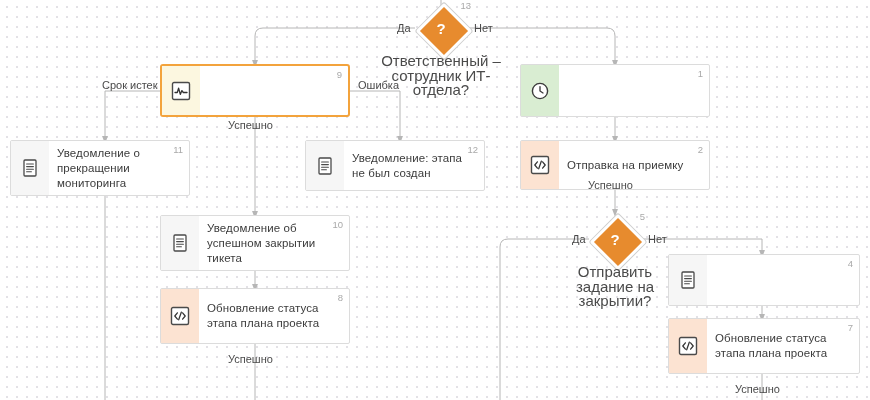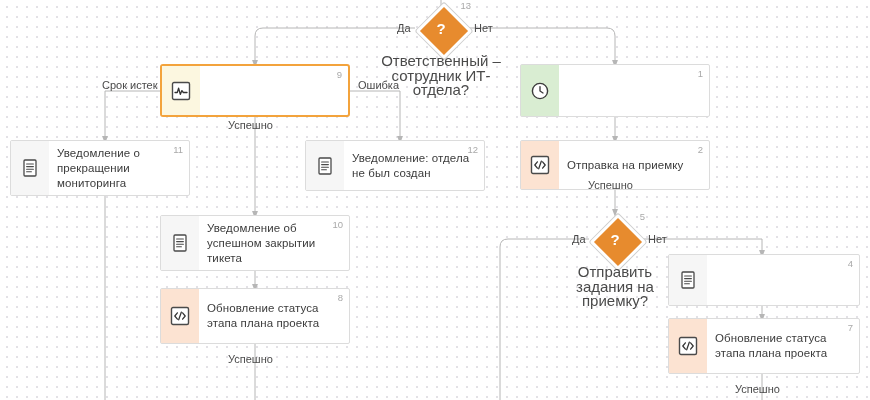--- a/index.html
+++ b/index.html
@@ -186,21 +186,21 @@
 
 <div class="node tint-grey" style="left:305px;top:140px;width:180px;height:51px;">
   <div class="iconcell">
     <svg class="gicon" viewBox="0 0 20 20">
       <rect x="4" y="2" width="12" height="16" rx="1" fill="#ffffff" stroke="#4a4a4a" stroke-width="1.3"></rect>
       <path d="M6.6 6 H13.4 M6.6 8.6 H13.4 M6.6 11.2 H13.4 M6.6 13.8 H11.4" stroke="#4a4a4a" stroke-width="1.1" stroke-linecap="round"></path>
     </svg>
   </div>
   <div class="body">
     <span class="num">12</span>
-    <span class="label">Уведомление: отдела не был создан</span>
+    <span class="label">Уведомление: этапа не был создан</span>
   </div>
 </div>
 
 <div class="node tint-grey" style="left:160px;top:215px;width:190px;height:56px;">
   <div class="iconcell">
     <svg class="gicon" viewBox="0 0 20 20">
       <rect x="4" y="2" width="12" height="16" rx="1" fill="#ffffff" stroke="#4a4a4a" stroke-width="1.3"></rect>
       <path d="M6.6 6 H13.4 M6.6 8.6 H13.4 M6.6 11.2 H13.4 M6.6 13.8 H11.4" stroke="#4a4a4a" stroke-width="1.1" stroke-linecap="round"></path>
     </svg>
   </div>
@@ -250,21 +250,21 @@
 </div>
 <div class="elabel" style="left:586px;top:178px;">Успешно</div>
 
 <div class="diamond" style="left:589px;top:213px;">
   <div class="dshape"></div>
   <div class="qm">?</div>
   <div class="dnum">5</div>
 </div>
 <div class="elabel" style="left:570px;top:232px;">Да</div>
 <div class="elabel" style="left:646px;top:232px;">Нет</div>
-<div class="dcaption" style="left:560px;top:265px;width:110px;">Отправить задания на приемку?</div>
+<div class="dcaption" style="left:560px;top:265px;width:110px;">Отправить задание на закрытии?</div>
 
 <div class="node tint-grey" style="left:668px;top:254px;width:192px;height:52px;">
   <div class="iconcell">
     <svg class="gicon" viewBox="0 0 20 20">
       <rect x="4" y="2" width="12" height="16" rx="1" fill="#ffffff" stroke="#4a4a4a" stroke-width="1.3"></rect>
       <path d="M6.6 6 H13.4 M6.6 8.6 H13.4 M6.6 11.2 H13.4 M6.6 13.8 H11.4" stroke="#4a4a4a" stroke-width="1.1" stroke-linecap="round"></path>
     </svg>
   </div>
   <div class="body">
     <span class="num">4</span>

